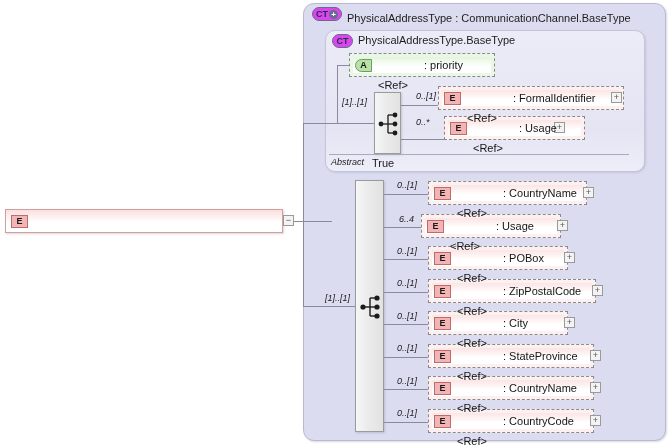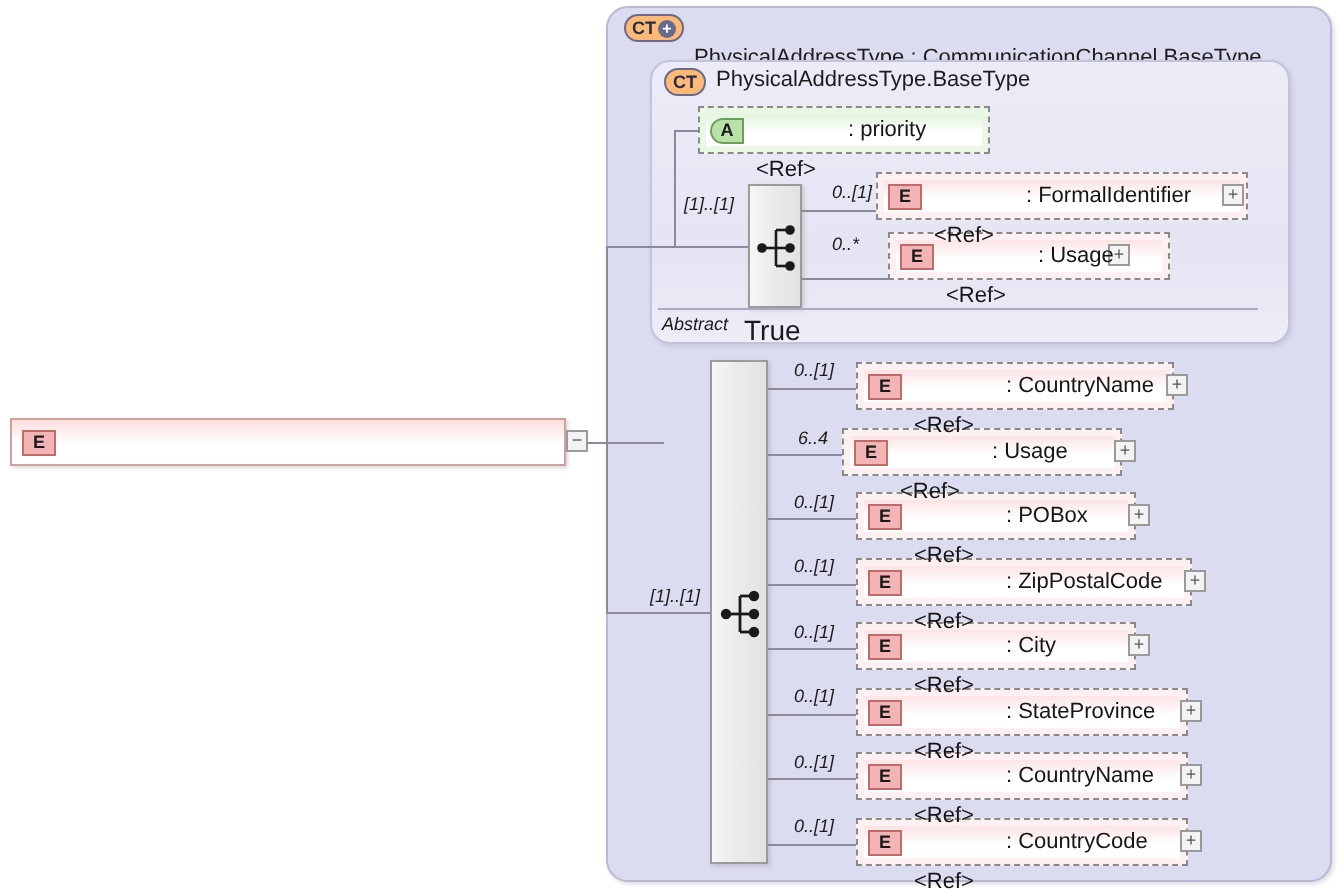--- a/index.html
+++ b/index.html
@@ -48,21 +48,21 @@
     background-image: linear-gradient(to bottom, #ececf8 0%, #e4e4f3 70%, #eeeef9 100%);
     box-shadow: 1px 1px 2px rgba(120,120,150,0.22);
   }
 
   
   .ct-badge {
     position: absolute;
     display: flex;
     align-items: center;
     justify-content: center;
-    background: #fdba74;
+    background: #d946ef;
     border: 1px solid #6a6a8c;
     border-radius: 7px;
     color: #2b2b4b;
     font-size: 9px;
     font-weight: bold;
     letter-spacing: 0px;
     box-sizing: border-box;
   }
   .ct-badge .plus {
     display: inline-block;
@@ -227,36 +227,36 @@
   }
   .abstract-label {
     position: absolute;
     font-size: 9px;
     font-style: italic;
     color: #1a1a1a;
     text-align: center;
   }
   .abstract-value {
     position: absolute;
-    font-size: 14px;
+    font-size: 11px;
     color: #1a1a1a;
   }
 </style>
 </head>
 <body>
 
 <div id="canvas">
 
   <div class="ct-outer"></div>
 
   <div class="ct-badge" style="left:312px; top:7px; width:30px; height:14px;">
     <span>CT</span>
       <span class="plus">+</span>
   </div>
-  <div class="ct-title" style="left:347px; top:23px;text-align:right;">PhysicalAddressType : CommunicationChannel.BaseType</div>
+  <div class="ct-title" style="left:347px; top:12px;text-align:right;">PhysicalAddressType : CommunicationChannel.BaseType</div>
 
   <div class="ct-inner"></div>
 
   <div class="ct-badge" style="left:332px; top:34px; width:21px; height:14px;">
     <span>CT</span>
   </div>
   <div class="ct-title" style="left:358px; top:34px;">PhysicalAddressType.BaseType</div>
 
   <div class="node node-attr" style="left:349px; top:53px; width:146px; height:24px;">
     <div class="node-attr-body"></div>

